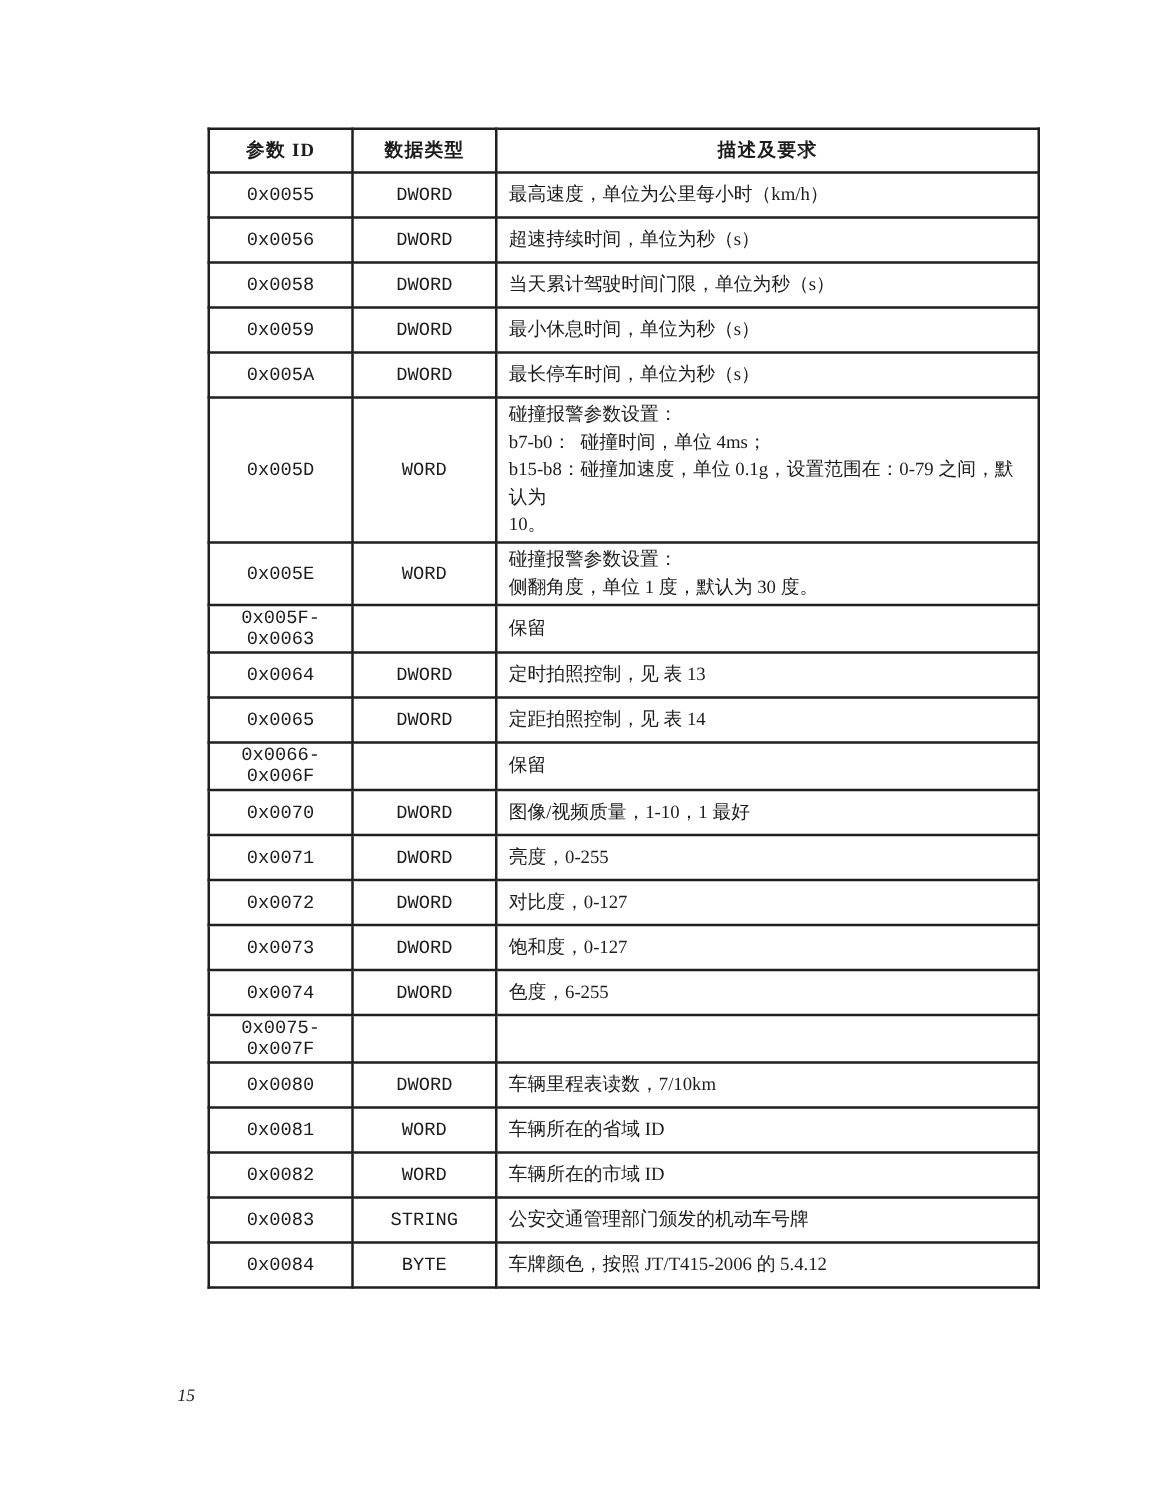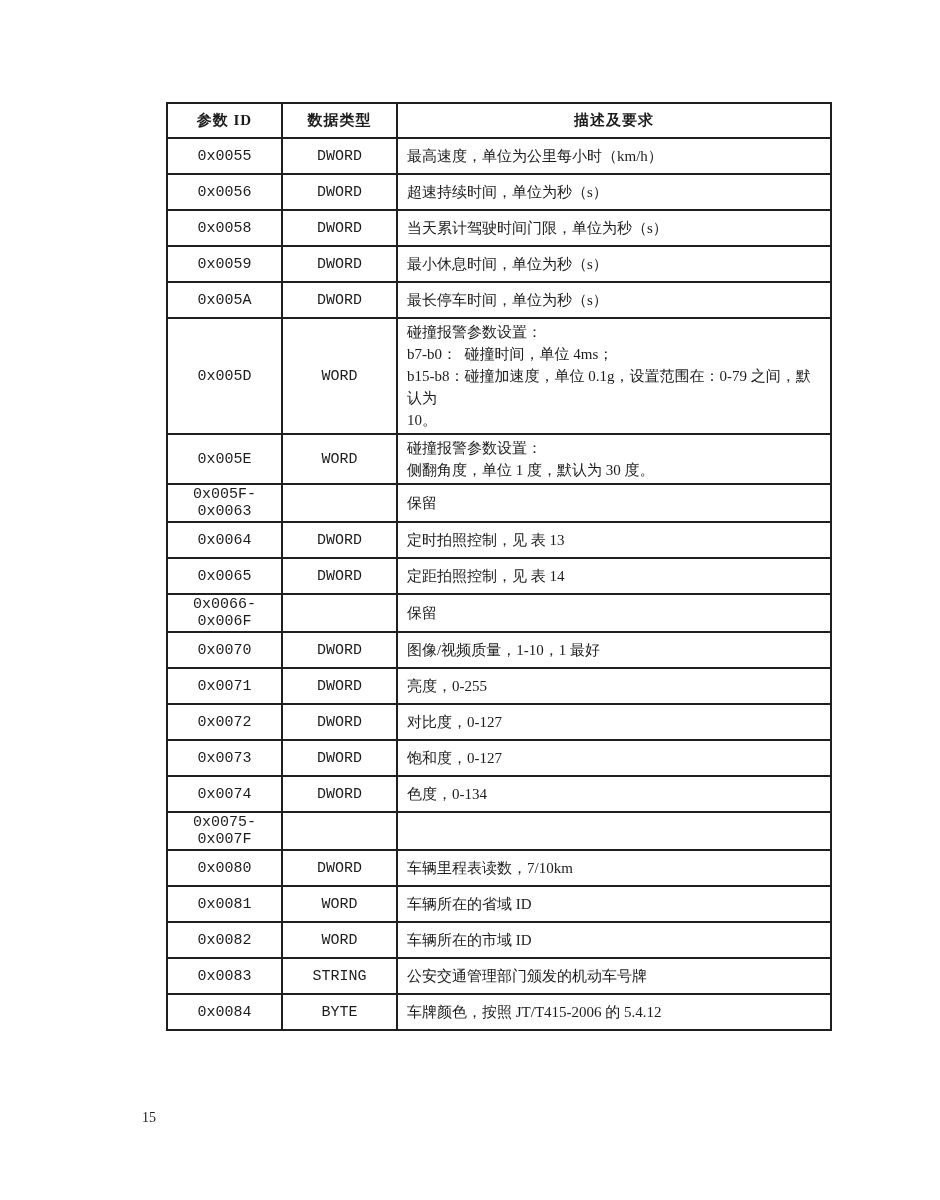--- a/index.html
+++ b/index.html
@@ -55,20 +55,21 @@
     white-space: pre-wrap;
     font-family: Liberation Serif, serif;
   }
   .page-number {
     position: absolute;
     left: 142px;
     top: 1110px;
     font-size: 14px;
     font-family: "Liberation Serif", "DejaVu Serif", serif;
     color: #1c1c1c;
+    font-style: italic;
   }
 </style>
 </head>
 <body>
 
 <div class="page">
 
   <table class="param-table">
     <colgroup>
       <col style="width:115px">
@@ -189,21 +190,21 @@
           <td class="c-id">0x0073</td>
           <td class="c-type">DWORD</td>
           <td class="c-desc">
             <div class="desc-line">饱和度，0-127</div>
           </td>
         </tr>
         <tr>
           <td class="c-id">0x0074</td>
           <td class="c-type">DWORD</td>
           <td class="c-desc">
-            <div class="desc-line">色度，0-134</div>
+            <div class="desc-line">色度，6-255</div>
           </td>
         </tr>
         <tr>
           <td class="c-id">0x0075-0x007F</td>
           <td class="c-type"></td>
           <td class="c-desc"></td>
         </tr>
         <tr>
           <td class="c-id">0x0080</td>
           <td class="c-type">DWORD</td>

